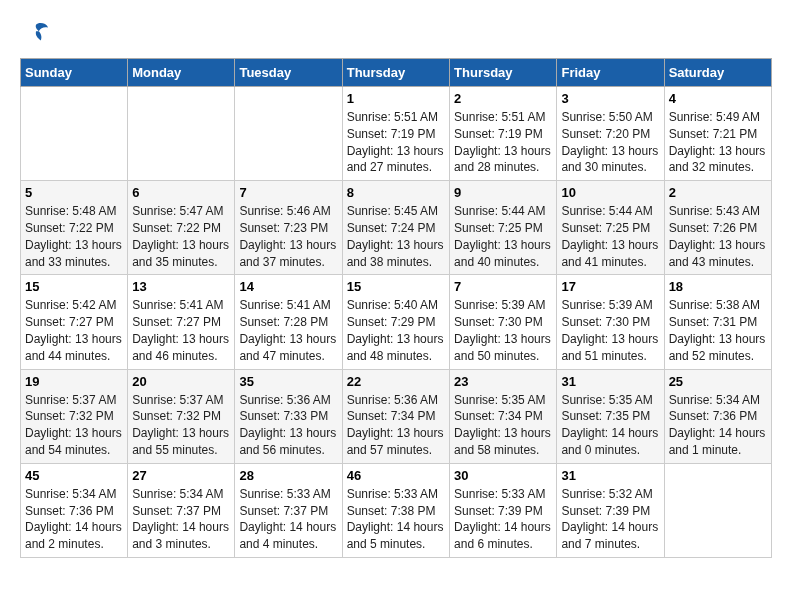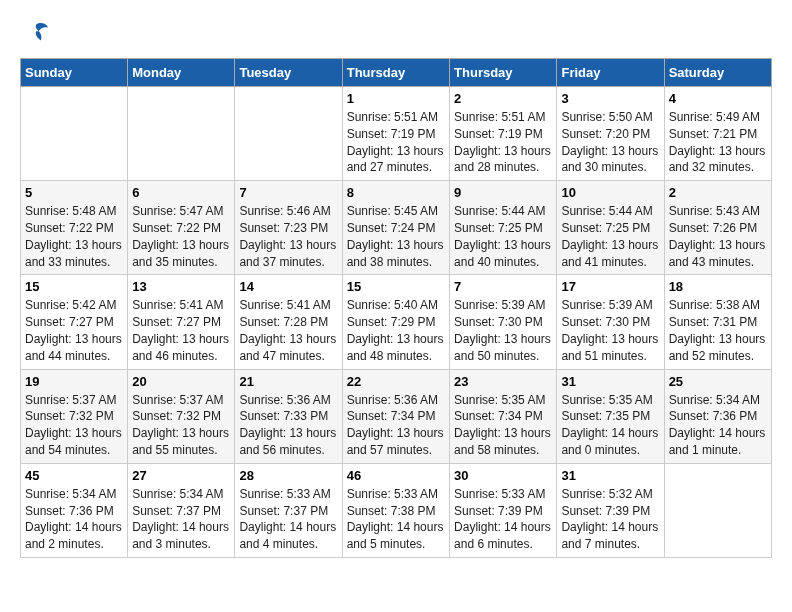--- a/index.html
+++ b/index.html
@@ -203,21 +203,21 @@
       <tr>
         <td>
           <span class="day-num">19</span>
           <div class="day-info">Sunrise: 5:37 AM<br>Sunset: 7:32 PM<br>Daylight: 13 hours<br>and 54 minutes.</div>
         </td>
         <td>
           <span class="day-num">20</span>
           <div class="day-info">Sunrise: 5:37 AM<br>Sunset: 7:32 PM<br>Daylight: 13 hours<br>and 55 minutes.</div>
         </td>
         <td>
-          <span class="day-num">21</span>
+          <span class="day-num">35</span>
           <div class="day-info">Sunrise: 5:36 AM<br>Sunset: 7:33 PM<br>Daylight: 13 hours<br>and 56 minutes.</div>
         </td>
         <td>
           <span class="day-num">22</span>
           <div class="day-info">Sunrise: 5:36 AM<br>Sunset: 7:34 PM<br>Daylight: 13 hours<br>and 57 minutes.</div>
         </td>
         <td>
           <span class="day-num">23</span>
           <div class="day-info">Sunrise: 5:35 AM<br>Sunset: 7:34 PM<br>Daylight: 13 hours<br>and 58 minutes.</div>
         </td>

